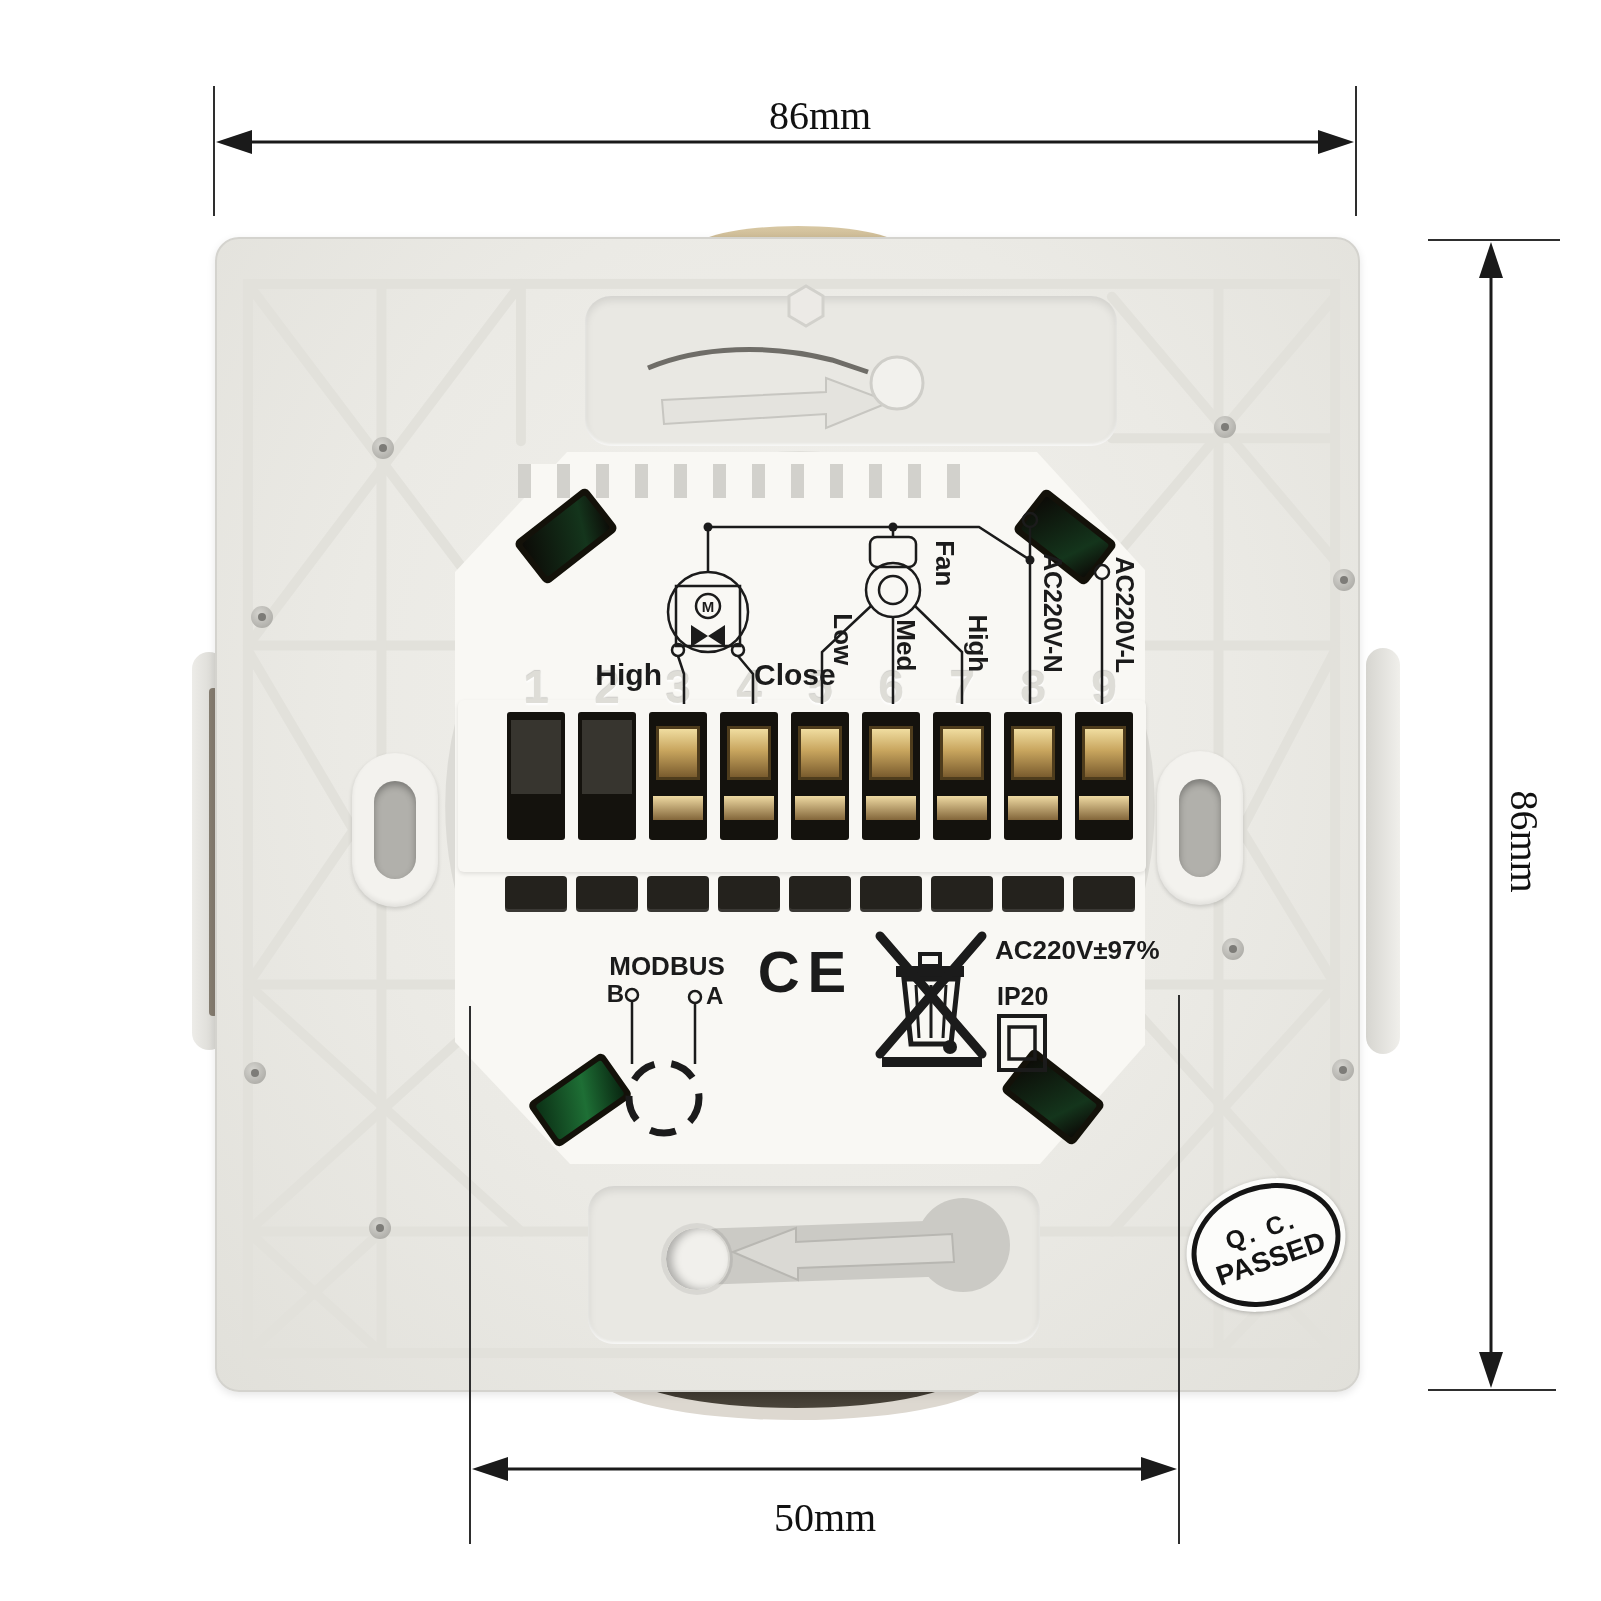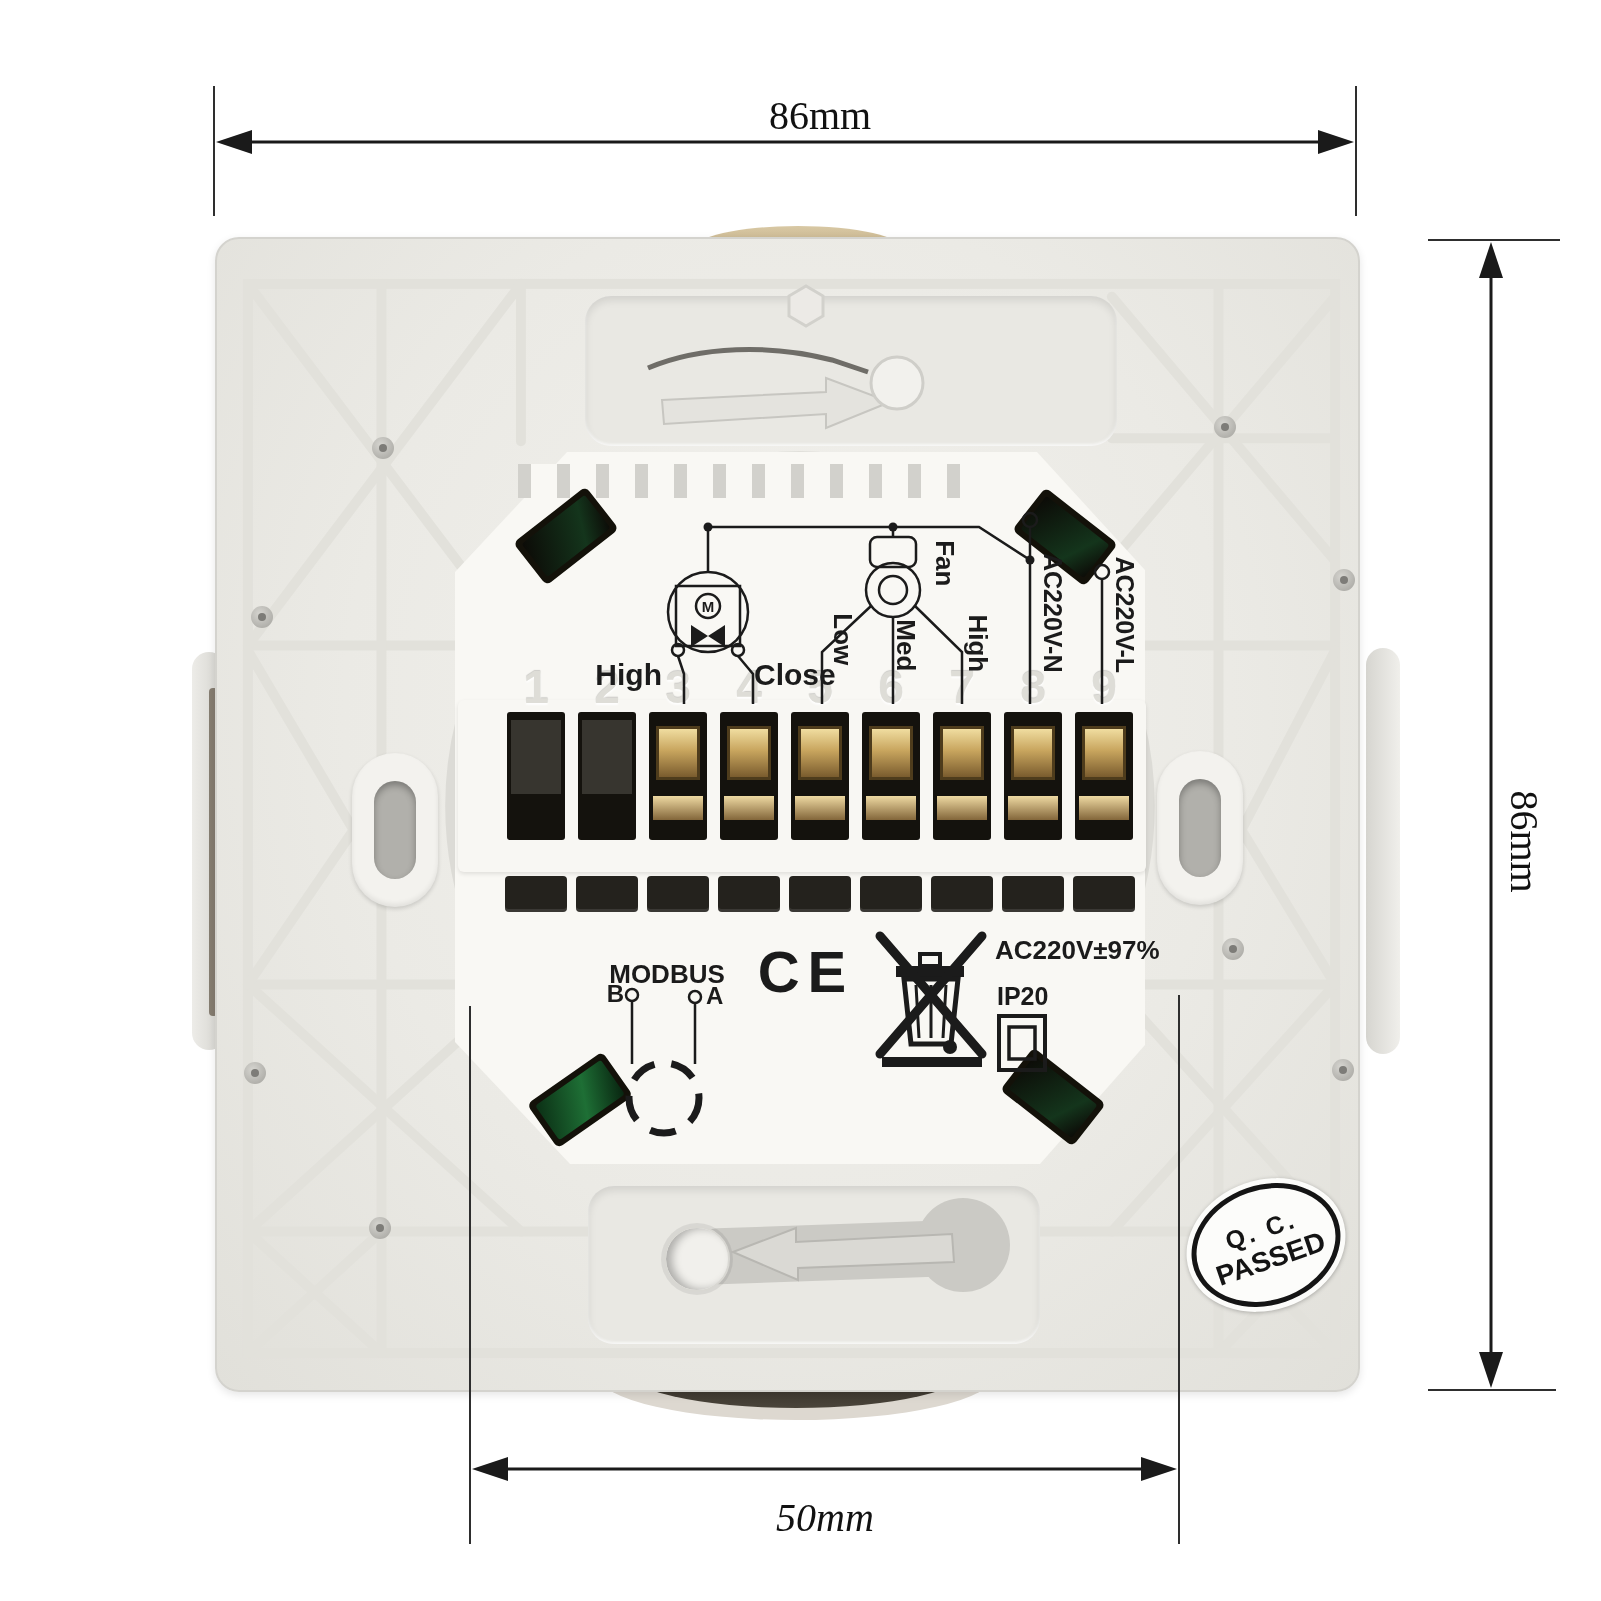--- a/index.html
+++ b/index.html
@@ -257,21 +257,21 @@
 
   <span class="lbl" style="left:540px;top:658px;width:122px;font-size:30px;text-align:right;">High</span>
   <span class="lbl" style="left:754px;top:658px;width:122px;font-size:30px;text-align:left;">Close</span>
   <span class="lbl rot90" style="left:900px;top:549px;width:90px;font-size:26px;">Fan</span>
   <span class="lbl rot90" style="left:798px;top:625px;width:90px;font-size:26px;">Low</span>
   <span class="lbl rot90" style="left:861px;top:631px;width:90px;font-size:26px;">Med</span>
   <span class="lbl rot90" style="left:928px;top:629px;width:100px;font-size:26px;">High</span>
   <span class="lbl rot90" style="left:977px;top:599px;width:150px;font-size:25px;">AC220V-N</span>
   <span class="lbl rot90" style="left:1049px;top:601px;width:150px;font-size:25px;">AC220V-L</span>
 
-  <span class="lbl" style="left:597px;top:952px;width:140px;font-size:26px;margin-top:8px;">MODBUS</span>
+  <span class="lbl" style="left:597px;top:952px;width:140px;font-size:26px;">MODBUS</span>
   <span class="lbl" style="left:574px;top:981px;width:50px;font-size:24px;text-align:right;">B</span>
   <span class="lbl" style="left:706px;top:983px;width:50px;font-size:24px;text-align:left;">A</span>
   <span class="lbl" style="left:736px;top:940px;width:140px;font-size:58px;letter-spacing:8px;">CE</span>
   <span class="lbl" style="left:995px;top:936px;width:220px;font-size:26px;text-align:left;">AC220V±97%</span>
   <span class="lbl" style="left:997px;top:983px;width:120px;font-size:25px;text-align:left;">IP20</span>
 
   <div class="abs qc">
     <div class="qc-border"></div>
     <span class="qc-l1">Q. C.</span>
     <span class="qc-l2">PASSED</span>
@@ -292,15 +292,15 @@
     </g>
     <g>
       <path class="ann" d="M470,1006 V1544 M1179,995 V1544"></path>
       <path class="dimline" d="M496,1469 H1153"></path>
       <polygon class="arrowhead" points="472,1469 508,1457 508,1481"></polygon>
       <polygon class="arrowhead" points="1177,1469 1141,1457 1141,1481"></polygon>
     </g>
   </svg>
   <span class="dim" style="left:720px;top:92px;width:200px;">86mm</span>
   <span class="dim rot90" style="left:1444px;top:818px;width:160px;">86mm</span>
-  <span class="dim" style="left:725px;top:1494px;width:200px;font-style:italic;">50mm</span>
+  <span class="dim" style="left:725px;top:1494px;width:200px;">50mm</span>
 
 </div>
 
 </body></html>

